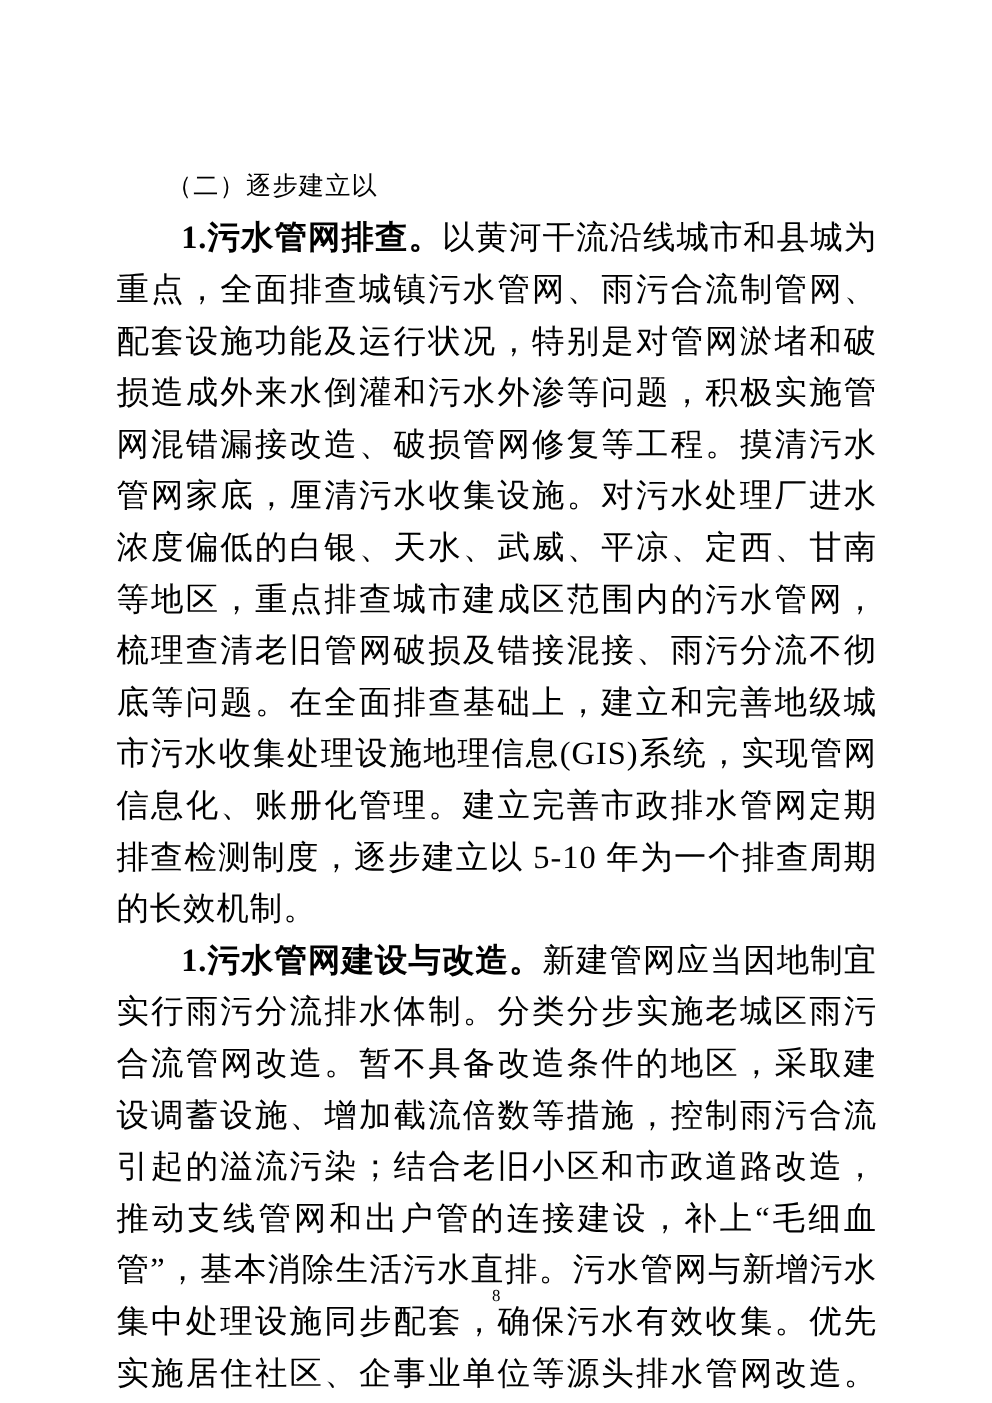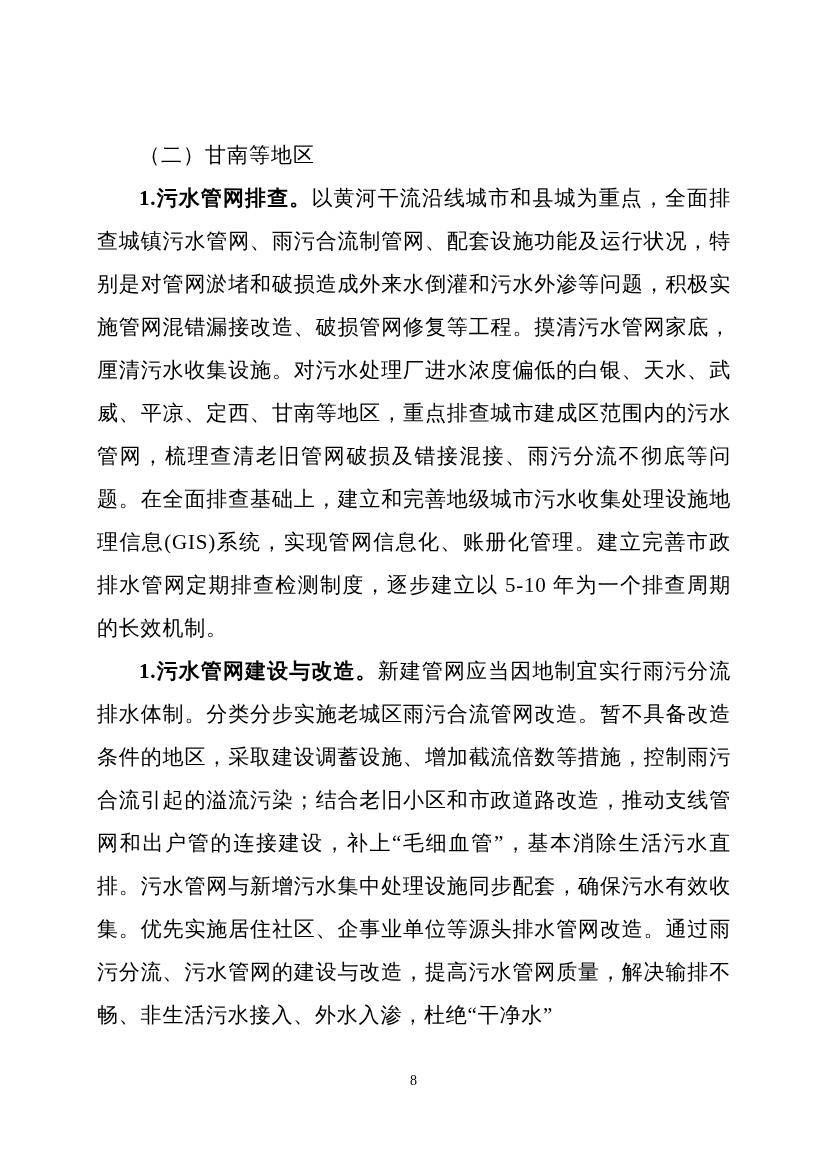--- a/index.html
+++ b/index.html
@@ -24,21 +24,21 @@
   }
   .doc-heading {
     font-size: 21px;
     line-height: 43px;
     text-indent: 2em;
     font-weight: 400;
     margin: 0;
     letter-spacing: 1px;
   }
   .doc-para {
-    font-size: 21px;
+    font-size: 27px;
     line-height: 43px;
     text-indent: 2em;
     text-align: justify;
     text-justify: inter-ideograph;
     margin: 0;
     letter-spacing: 0.8px;
   }
   .para-lead {
     font-weight: 700;
   }
@@ -51,21 +51,21 @@
     font-size: 14px;
     line-height: 18px;
   }
 </style>
 </head>
 <body>
 
 <div class="page">
   <div class="content">
 
-    <p class="doc-heading">（二）甘南等地区</p>
+    <p class="doc-heading">（二）逐步建立以</p>
 
     <p class="doc-para"><span class="para-lead">1.污水管网排查。</span><span>以黄河干流沿线城市和县城为重点，全面排查城镇污水管网、雨污合流制管网、配套设施功能及运行状况，特别是对管网淤堵和破损造成外来水倒灌和污水外渗等问题，积极实施管网混错漏接改造、破损管网修复等工程。摸清污水管网家底，厘清污水收集设施。对污水处理厂进水浓度偏低的白银、天水、武威、平凉、定西、甘南等地区，重点排查城市建成区范围内的污水管网，梳理查清老旧管网破损及错接混接、雨污分流不彻底等问题。在全面排查基础上，建立和完善地级城市污水收集处理设施地理信息(GIS)系统，实现管网信息化、账册化管理。建立完善市政排水管网定期排查检测制度，逐步建立以 5-10 年为一个排查周期的长效机制。</span></p>
 
     <p class="doc-para"><span class="para-lead">1.污水管网建设与改造。</span><span>新建管网应当因地制宜实行雨污分流排水体制。分类分步实施老城区雨污合流管网改造。暂不具备改造条件的地区，采取建设调蓄设施、增加截流倍数等措施，控制雨污合流引起的溢流污染；结合老旧小区和市政道路改造，推动支线管网和出户管的连接建设，补上“毛细血管”，基本消除生活污水直排。污水管网与新增污水集中处理设施同步配套，确保污水有效收集。优先实施居住社区、企事业单位等源头排水管网改造。通过雨污分流、污水管网的建设与改造，提高污水管网质量，解决输排不畅、非生活污水接入、外水入渗，杜绝“干净水”</span></p>
 
   </div>
 
   <div class="page-footer">8</div>
 </div>
 

